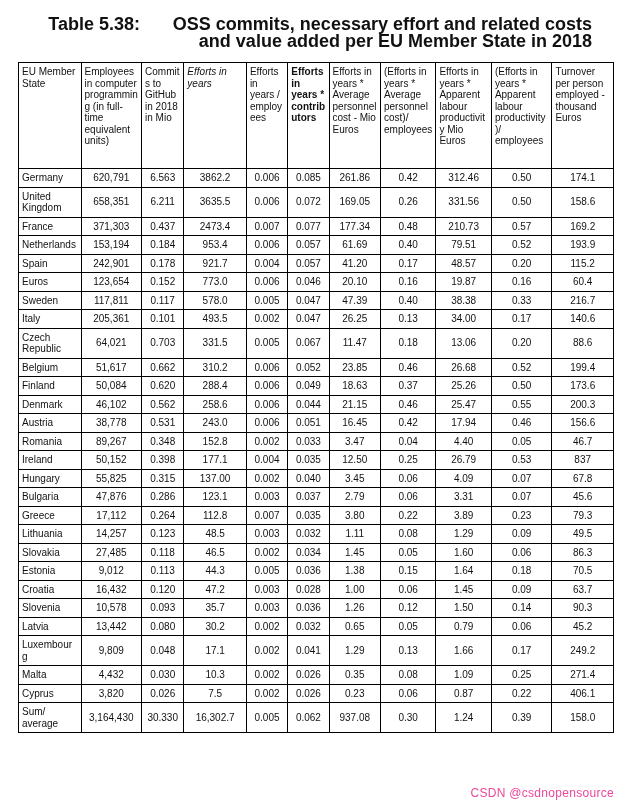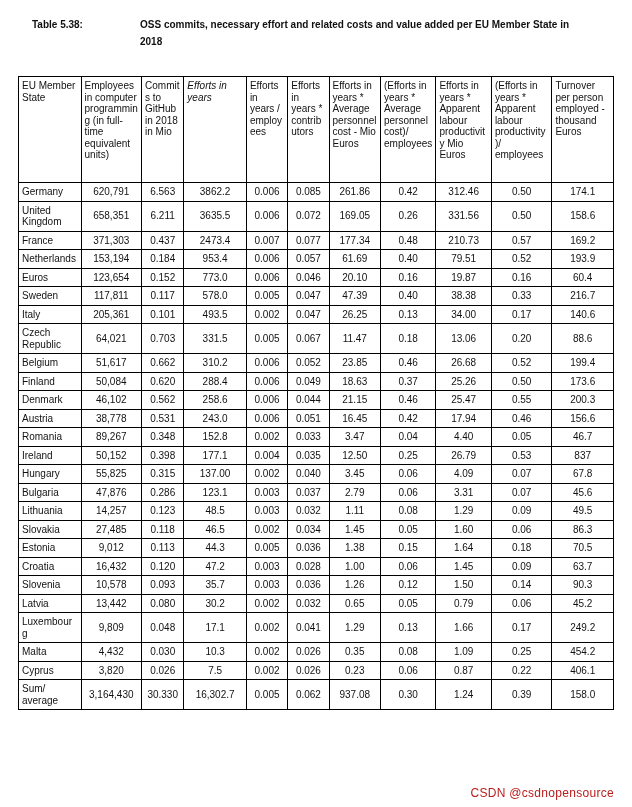--- a/index.html
+++ b/index.html
@@ -14,24 +14,25 @@
     width: 632px;
     height: 807px;
     background: #ffffff;
     box-sizing: border-box;
     padding: 16px 18px 0 18px;
     overflow: hidden;
   }
   .caption {
     display: flex;
     align-items: flex-start;
-    font-size: 10px;
+    font-size: 18px;
     font-weight: bold;
     line-height: 17px;
-    margin: 0 0 26px 14px;
+    margin: 0 0 12px 14px;
+    text-align: right;
   }
   .caption-label {
     width: 108px;
     flex-shrink: 0;
   }
   .caption-title {
     width: 452px;
   }
   table.data {
     border-collapse: collapse;
@@ -59,32 +60,32 @@
     vertical-align: middle;
   }
   td.state { text-align: left; }
   td.num   { text-align: center; }
   
   table.data th:nth-child(1)  { width: 62px; }
   table.data th:nth-child(2)  { width: 60px; }
   table.data th:nth-child(3)  { width: 42px; }
   table.data th:nth-child(4)  { width: 62px; font-style: italic; }
   table.data th:nth-child(5)  { width: 41px; }
-  table.data th:nth-child(6)  { width: 41px; }
+  table.data th:nth-child(6)  { width: 41px; font-weight: bold; }
   table.data th:nth-child(7)  { width: 51px; }
   table.data th:nth-child(8)  { width: 55px; }
   table.data th:nth-child(9)  { width: 55px; }
   table.data th:nth-child(10) { width: 60px; }
   table.data th:nth-child(11) { width: 61px; margin-left: 16px; }
   .watermark {
     position: absolute;
     right: 18px;
     bottom: 7px;
     font-size: 12px;
-    color: #b91c1c;
+    color: #ec4899;
     letter-spacing: 0.3px;
   }
 </style>
 </head>
 <body>
 
 <div class="page">
 
   <div class="caption">
     <span class="caption-label">Table 5.38:</span>
@@ -154,20 +155,33 @@
           <td class="num">953.4</td>
           <td class="num">0.006</td>
           <td class="num">0.057</td>
           <td class="num">61.69</td>
           <td class="num">0.40</td>
           <td class="num">79.51</td>
           <td class="num">0.52</td>
           <td class="num">193.9</td>
         </tr>
         <tr>
+          <td class="state">Spain</td>
+          <td class="num">242,901</td>
+          <td class="num">0.178</td>
+          <td class="num">921.7</td>
+          <td class="num">0.004</td>
+          <td class="num">0.057</td>
+          <td class="num">41.20</td>
+          <td class="num">0.17</td>
+          <td class="num">48.57</td>
+          <td class="num">0.20</td>
+          <td class="num">115.2</td>
+        </tr>
+        <tr>
           <td class="state">Euros</td>
           <td class="num">123,654</td>
           <td class="num">0.152</td>
           <td class="num">773.0</td>
           <td class="num">0.006</td>
           <td class="num">0.046</td>
           <td class="num">20.10</td>
           <td class="num">0.16</td>
           <td class="num">19.87</td>
           <td class="num">0.16</td>
@@ -310,20 +324,33 @@
           <td class="num">123.1</td>
           <td class="num">0.003</td>
           <td class="num">0.037</td>
           <td class="num">2.79</td>
           <td class="num">0.06</td>
           <td class="num">3.31</td>
           <td class="num">0.07</td>
           <td class="num">45.6</td>
         </tr>
         <tr>
+          <td class="state">Greece</td>
+          <td class="num">17,112</td>
+          <td class="num">0.264</td>
+          <td class="num">112.8</td>
+          <td class="num">0.007</td>
+          <td class="num">0.035</td>
+          <td class="num">3.80</td>
+          <td class="num">0.22</td>
+          <td class="num">3.89</td>
+          <td class="num">0.23</td>
+          <td class="num">79.3</td>
+        </tr>
+        <tr>
           <td class="state">Lithuania</td>
           <td class="num">14,257</td>
           <td class="num">0.123</td>
           <td class="num">48.5</td>
           <td class="num">0.003</td>
           <td class="num">0.032</td>
           <td class="num">1.11</td>
           <td class="num">0.08</td>
           <td class="num">1.29</td>
           <td class="num">0.09</td>
@@ -411,21 +438,21 @@
           <td class="state">Malta</td>
           <td class="num">4,432</td>
           <td class="num">0.030</td>
           <td class="num">10.3</td>
           <td class="num">0.002</td>
           <td class="num">0.026</td>
           <td class="num">0.35</td>
           <td class="num">0.08</td>
           <td class="num">1.09</td>
           <td class="num">0.25</td>
-          <td class="num">454.2</td>
+          <td class="num">271.4</td>
         </tr>
         <tr>
           <td class="state">Cyprus</td>
           <td class="num">3,820</td>
           <td class="num">0.026</td>
           <td class="num">7.5</td>
           <td class="num">0.002</td>
           <td class="num">0.026</td>
           <td class="num">0.23</td>
           <td class="num">0.06</td>

